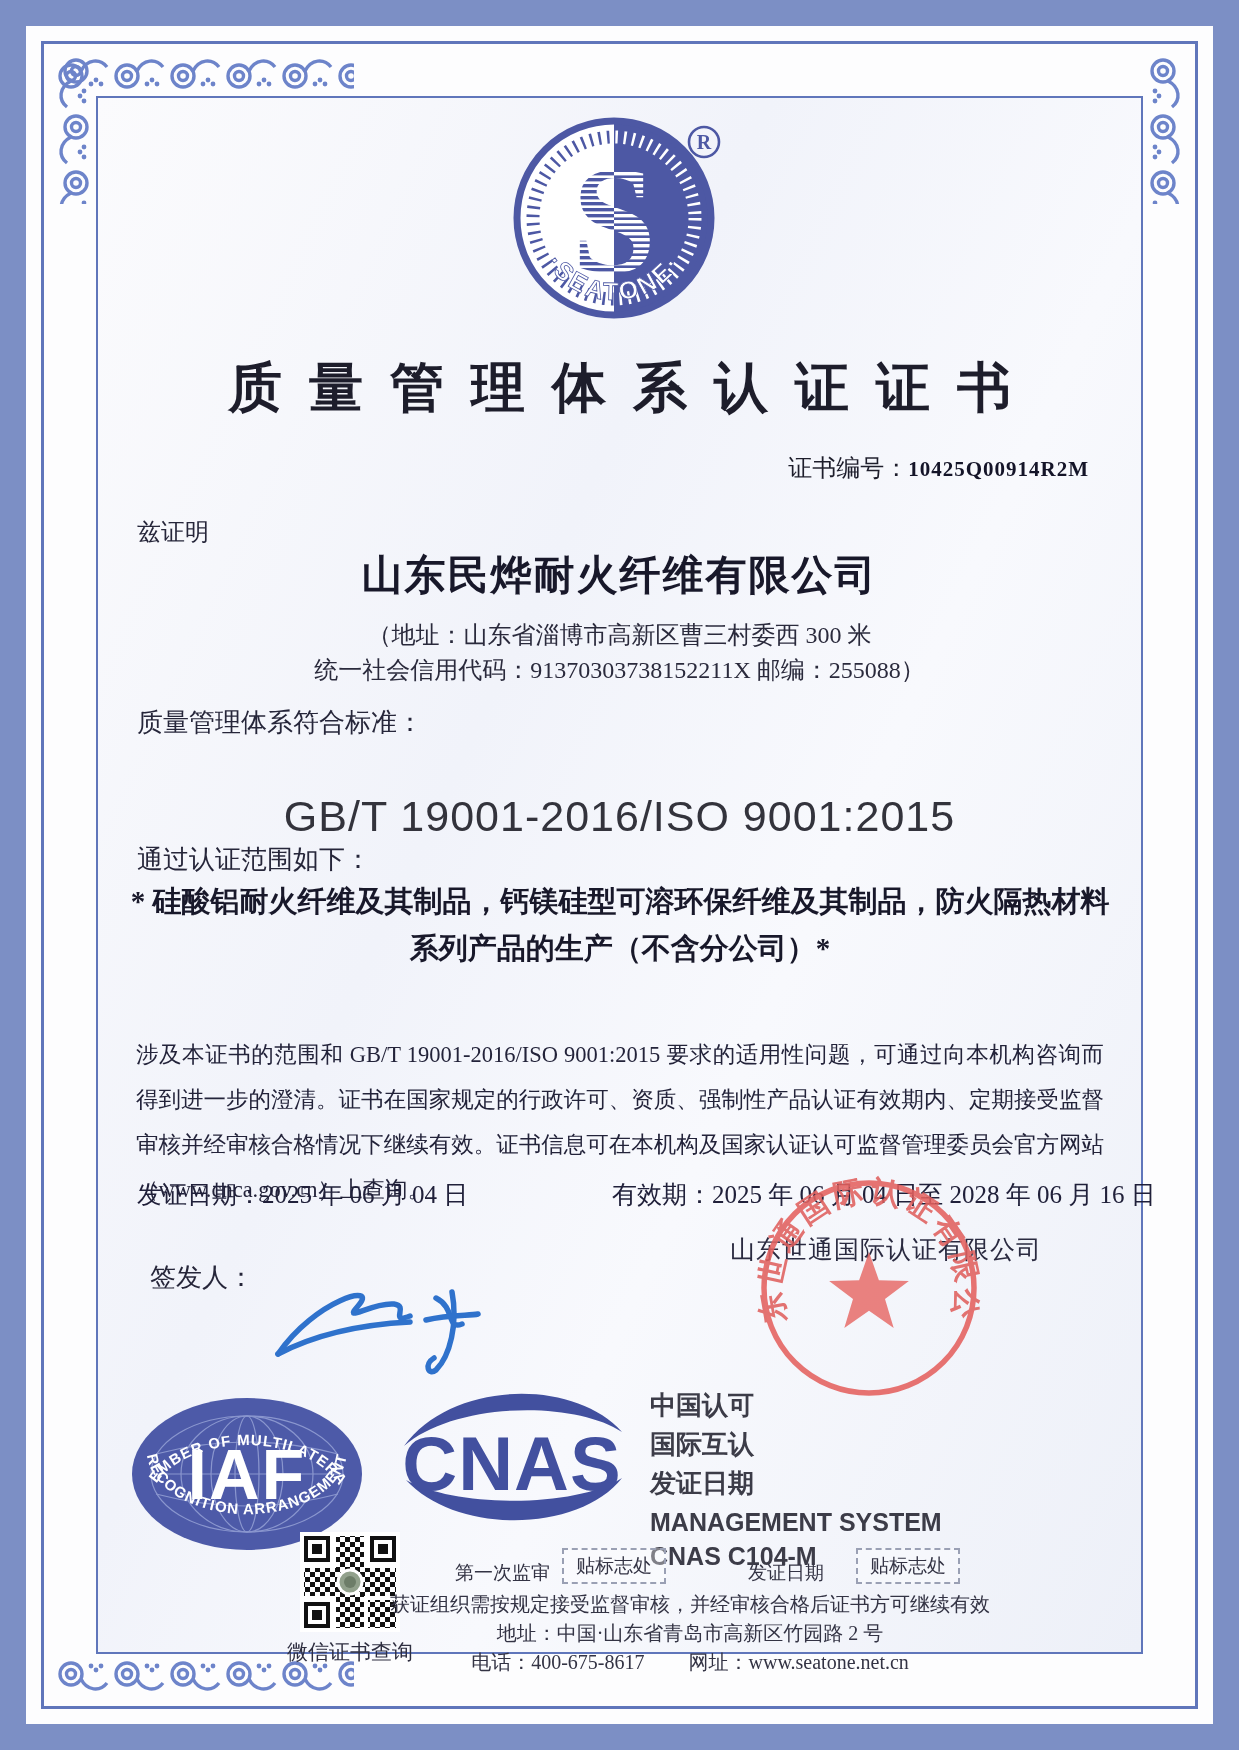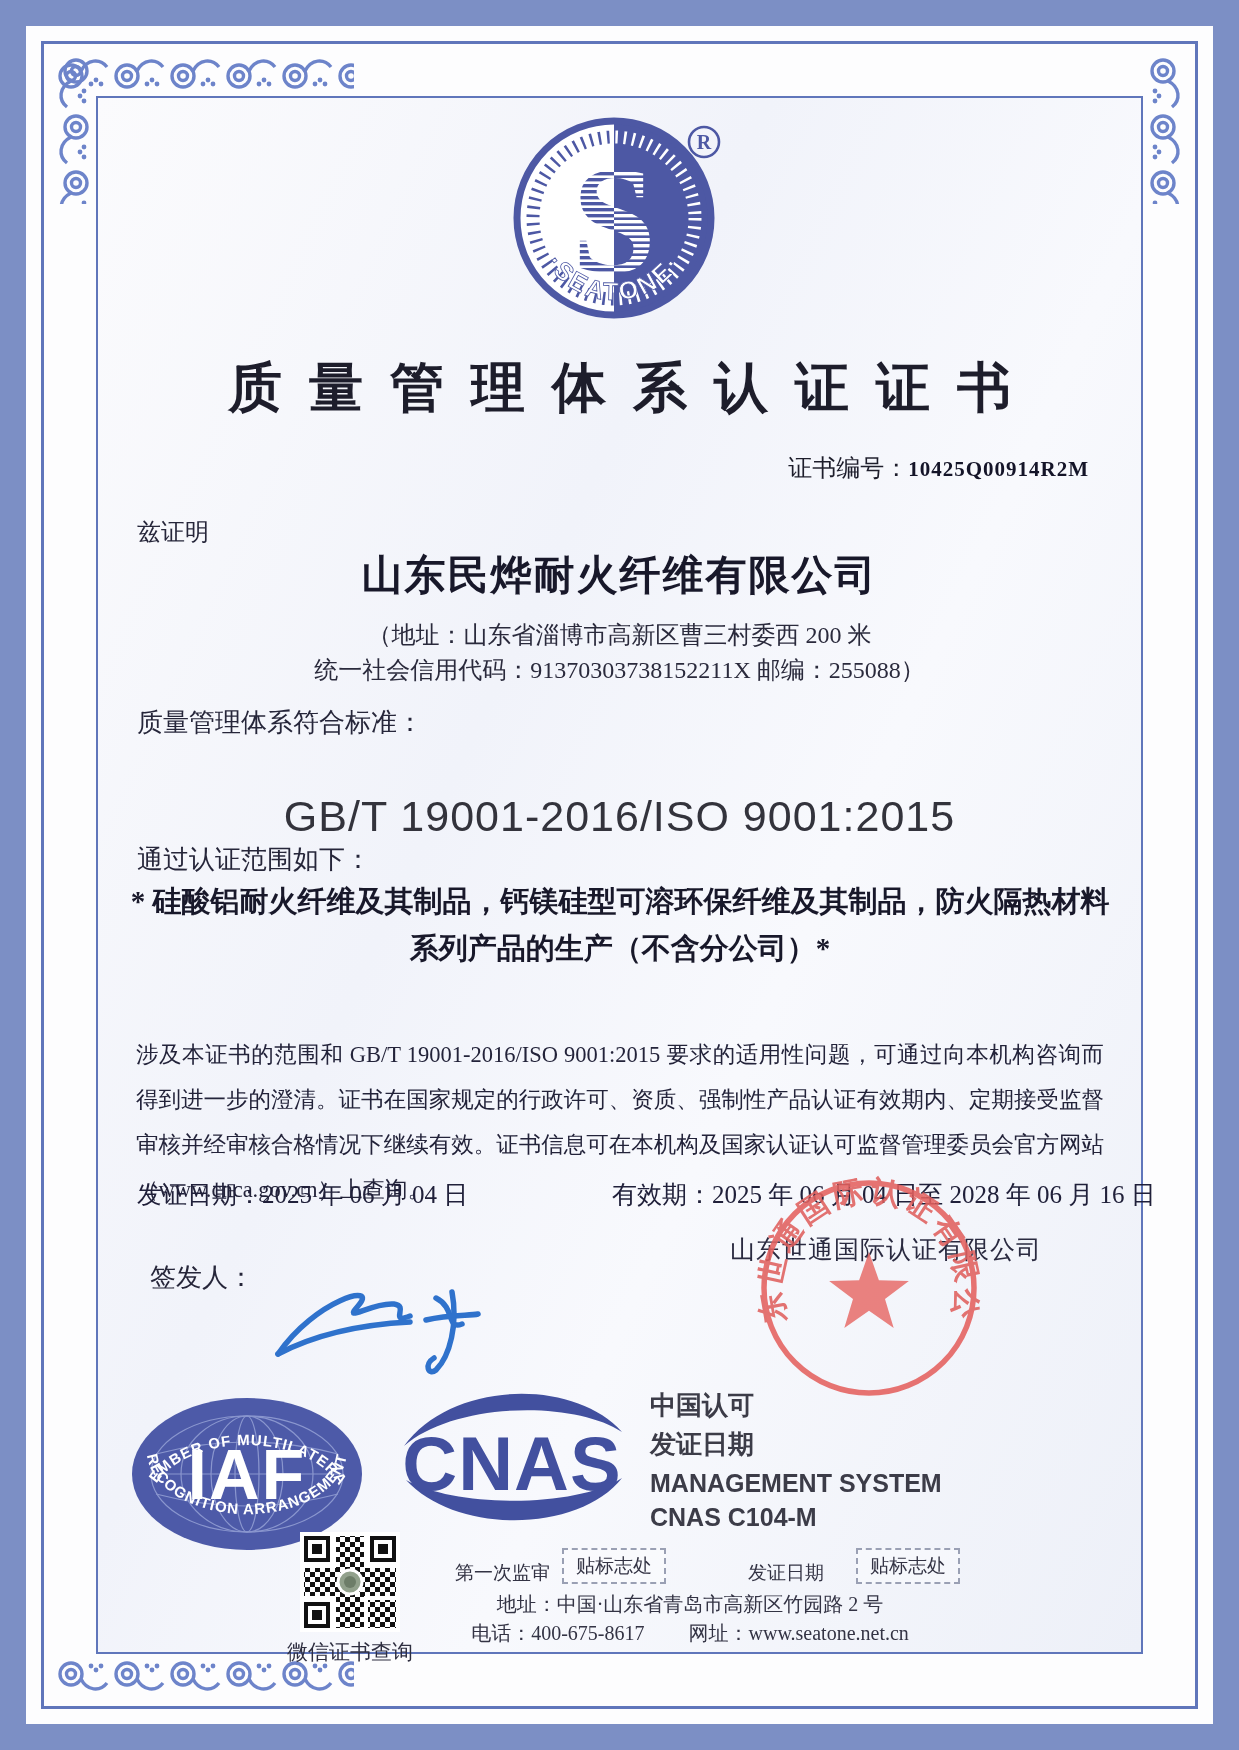--- a/index.html
+++ b/index.html
@@ -171,21 +171,21 @@
   <div class="abs ctr title" style="top:352px;">质量管理体系认证证书</div>
 
   <div class="abs" style="top:452px;right:150px;">
     <span class="certno-label">证书编号：</span><span class="certno-num">10425Q00914R2M</span>
   </div>
 
   <div class="abs small-label" style="left:137px;top:516px;font-size:24px;">兹证明</div>
 
   <div class="abs ctr company" style="top:548px;">山东民烨耐火纤维有限公司</div>
 
-  <div class="abs ctr addr" style="top:619px;">（地址：山东省淄博市高新区曹三村委西 200 米</div>
+  <div class="abs ctr addr" style="top:619px;">（地址：山东省淄博市高新区曹三村委西 300 米</div>
   <div class="abs ctr addr" style="top:654px;">统一社会信用代码：91370303738152211X 邮编：255088）</div>
 
   <div class="abs small-label" style="left:137px;top:705px;">质量管理体系符合标准：</div>
   <div class="abs ctr std" style="top:756px;margin-top:36px;">GB/T 19001-2016/ISO 9001:2015</div>
 
   <div class="abs small-label" style="left:137px;top:842px;">通过认证范围如下：</div>
   <div class="abs scope" style="left:120px;top:878px;width:1000px;text-align:center;">* 硅酸铝耐火纤维及其制品，钙镁硅型可溶环保纤维及其制品，防火隔热材料系列产品的生产（不含分公司）*</div>
 
   <div class="abs legal" style="left:136px;top:1032px;width:968px;">涉及本证书的范围和 GB/T 19001-2016/ISO 9001:2015 要求的适用性问题，可通过向本机构咨询而得到进一步的澄清。证书在国家规定的行政许可、资质、强制性产品认证有效期内、定期接受监督审核并经审核合格情况下继续有效。证书信息可在本机构及国家认证认可监督管理委员会官方网站（www.cnca.gov.cn）上查询。</div>
 
@@ -239,20 +239,21 @@
   </svg>
 
   <svg class="abs" style="left:394px;top:1390px;" width="236" height="134" viewBox="0 0 236 134">
     <path d="M10,56 C58,-10 180,-12 228,42 C180,10 60,12 10,56 Z" fill="#42509f"></path>
     <path d="M12,90 C64,146 186,142 228,88 C182,118 62,118 12,90 Z" fill="#42509f"></path>
     <text x="118" y="100" text-anchor="middle" font-family="Liberation Sans, DejaVu Sans, sans-serif" font-size="76" font-weight="700" fill="#42509f" letter-spacing="1">CNAS</text>
   </svg>
 
   <div class="abs" style="left:650px;top:1388px;">
     <div class="cnas-cn">中国认可</div>
+    <div class="cnas-cn">国际互认</div>
     <div class="cnas-cn">发证日期</div>
     <div class="cnas-en">MANAGEMENT SYSTEM</div>
     <div class="cnas-en">CNAS C104-M</div>
   </div>
 
   <svg class="abs" style="left:300px;top:1532px;" width="100" height="100" viewBox="0 0 100 100">
     <defs>
       <pattern id="qd" patternUnits="userSpaceOnUse" width="10" height="10">
         <rect width="5" height="5" fill="#111"></rect>
         <rect x="5" y="5" width="5" height="5" fill="#111"></rect>
@@ -277,20 +278,21 @@
     <circle cx="50" cy="50" r="6" fill="#6d7d68"></circle>
   </svg>
   <div class="abs qr-caption" style="left:270px;top:1638px;width:160px;text-align:center;">微信证书查询</div>
 
   <div class="abs audit-label" style="left:455px;top:1560px;">第一次监审</div>
   <div class="abs sticker-box" style="left:562px;top:1548px;">贴标志处</div>
   <div class="abs audit-label" style="left:748px;top:1560px;">发证日期</div>
   <div class="abs sticker-box" style="left:856px;top:1548px;">贴标志处</div>
 
   <div class="abs" style="left:390px;top:1590px;width:600px;text-align:center;">
+    <div class="footer-small">获证组织需按规定接受监督审核，并经审核合格后证书方可继续有效</div>
     <div class="footer-small">地址：中国·山东省青岛市高新区竹园路 2 号</div>
     <div class="footer-small">
       <span>电话：</span><span>400-675-8617</span>
       <span style="display:inline-block;width:34px;"></span>
       <span>网址：</span><span>www.seatone.net.cn</span>
     </div>
   </div>
 
 </div>
 

